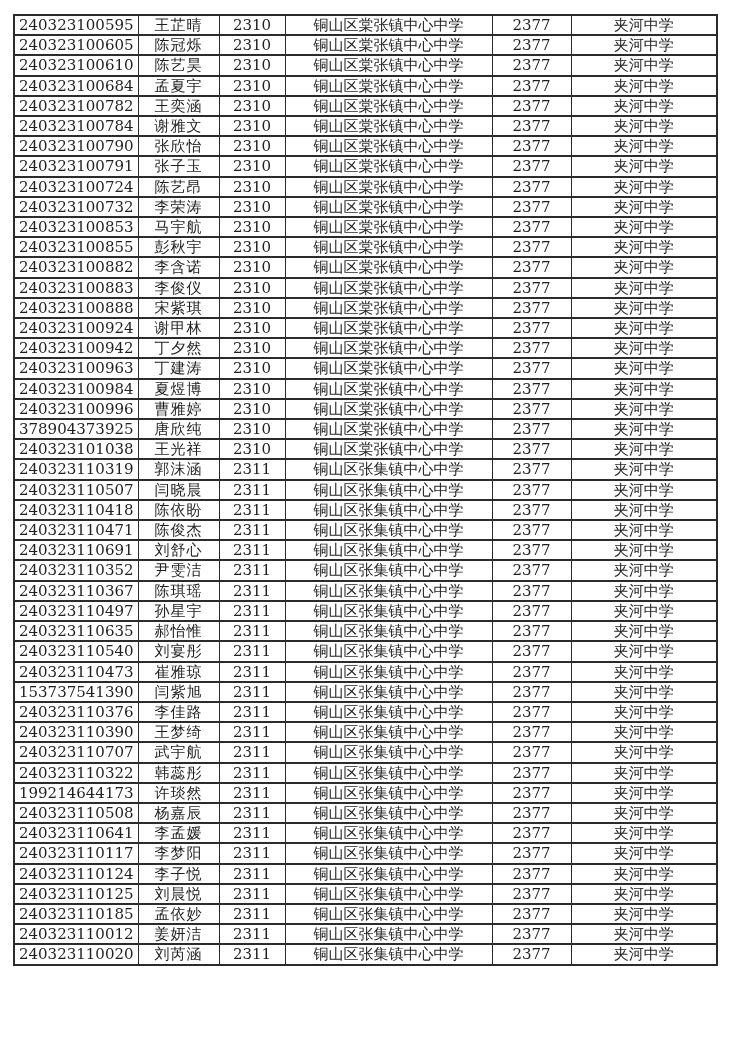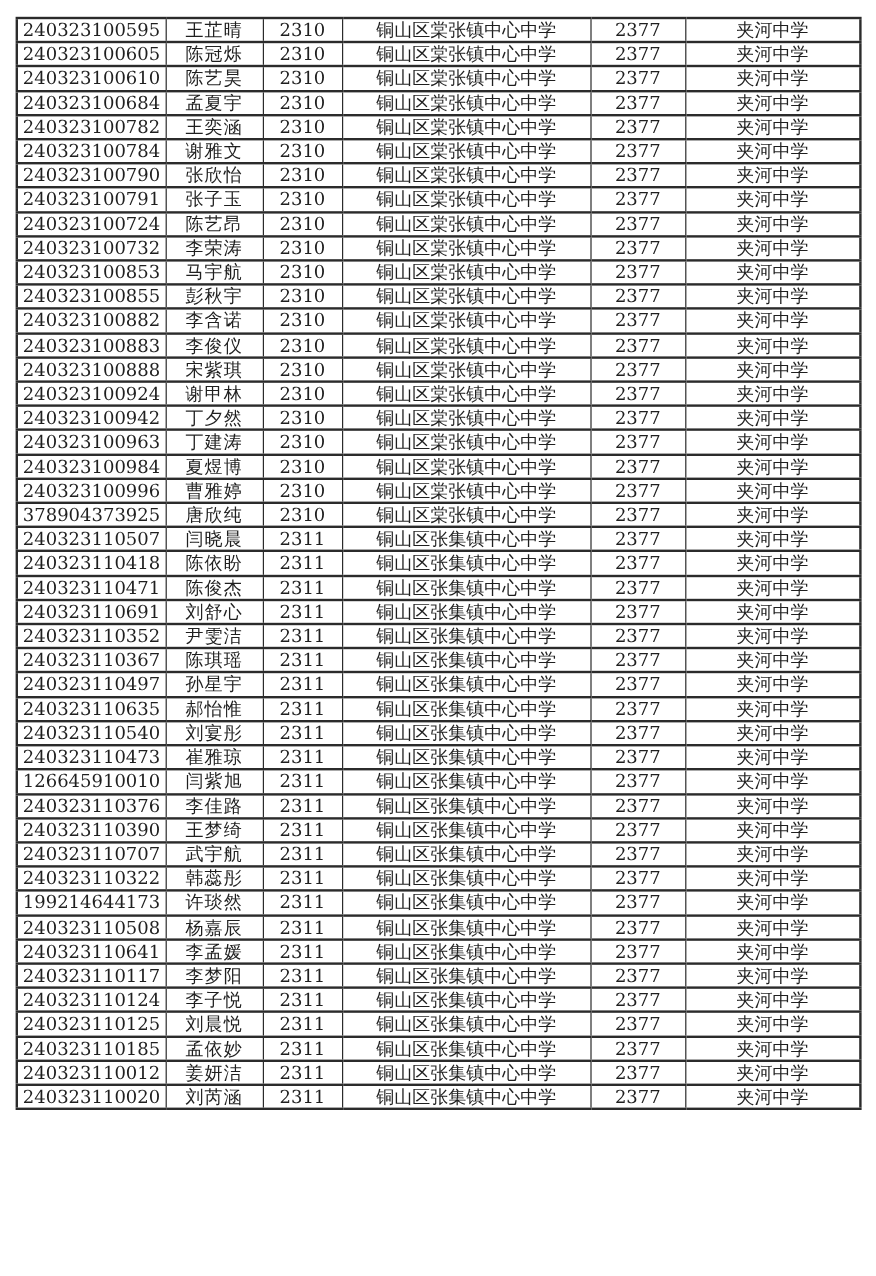--- a/index.html
+++ b/index.html
@@ -219,20 +219,36 @@
         </tr>
         <tr>
           <td class="c-id">378904373925</td>
           <td class="c-name">唐欣纯</td>
           <td class="c-code">2310</td>
           <td class="c-school">铜山区棠张镇中心中学</td>
           <td class="c-code">2377</td>
           <td class="c-school">夹河中学</td>
         </tr>
         <tr>
+          <td class="c-id">240323101038</td>
+          <td class="c-name">王光祥</td>
+          <td class="c-code">2310</td>
+          <td class="c-school">铜山区棠张镇中心中学</td>
+          <td class="c-code">2377</td>
+          <td class="c-school">夹河中学</td>
+        </tr>
+        <tr>
+          <td class="c-id">240323110319</td>
+          <td class="c-name">郭沫涵</td>
+          <td class="c-code">2311</td>
+          <td class="c-school">铜山区张集镇中心中学</td>
+          <td class="c-code">2377</td>
+          <td class="c-school">夹河中学</td>
+        </tr>
+        <tr>
           <td class="c-id">240323110507</td>
           <td class="c-name">闫晓晨</td>
           <td class="c-code">2311</td>
           <td class="c-school">铜山区张集镇中心中学</td>
           <td class="c-code">2377</td>
           <td class="c-school">夹河中学</td>
         </tr>
         <tr>
           <td class="c-id">240323110418</td>
           <td class="c-name">陈依盼</td>
@@ -299,21 +315,21 @@
         </tr>
         <tr>
           <td class="c-id">240323110473</td>
           <td class="c-name">崔雅琼</td>
           <td class="c-code">2311</td>
           <td class="c-school">铜山区张集镇中心中学</td>
           <td class="c-code">2377</td>
           <td class="c-school">夹河中学</td>
         </tr>
         <tr>
-          <td class="c-id">126645910010</td>
+          <td class="c-id">153737541390</td>
           <td class="c-name">闫紫旭</td>
           <td class="c-code">2311</td>
           <td class="c-school">铜山区张集镇中心中学</td>
           <td class="c-code">2377</td>
           <td class="c-school">夹河中学</td>
         </tr>
         <tr>
           <td class="c-id">240323110376</td>
           <td class="c-name">李佳路</td>
           <td class="c-code">2311</td>

